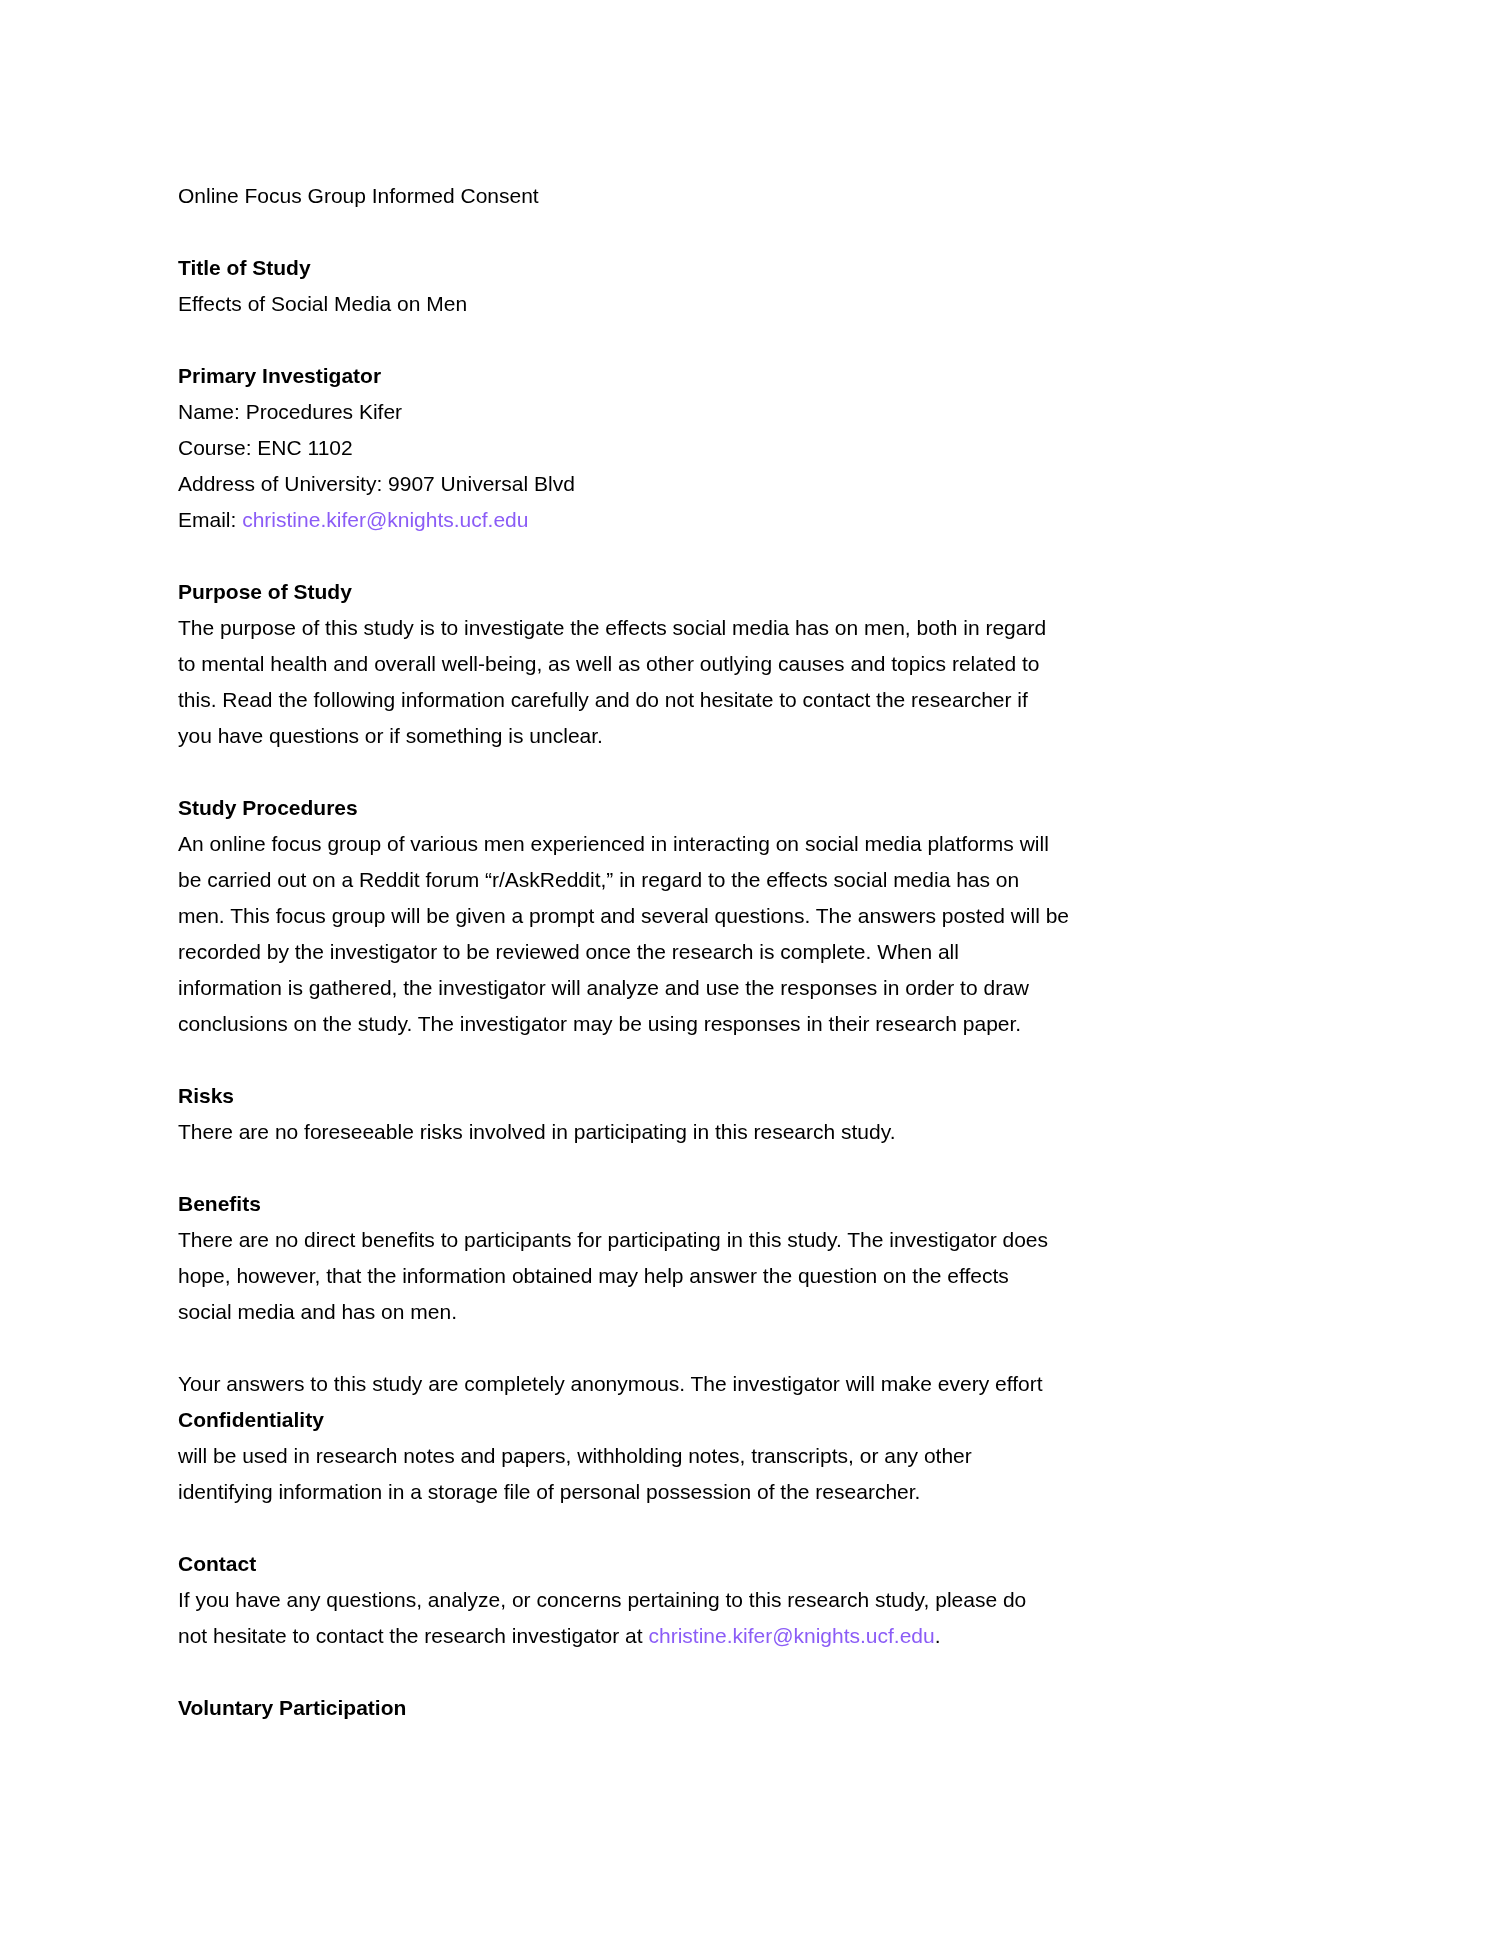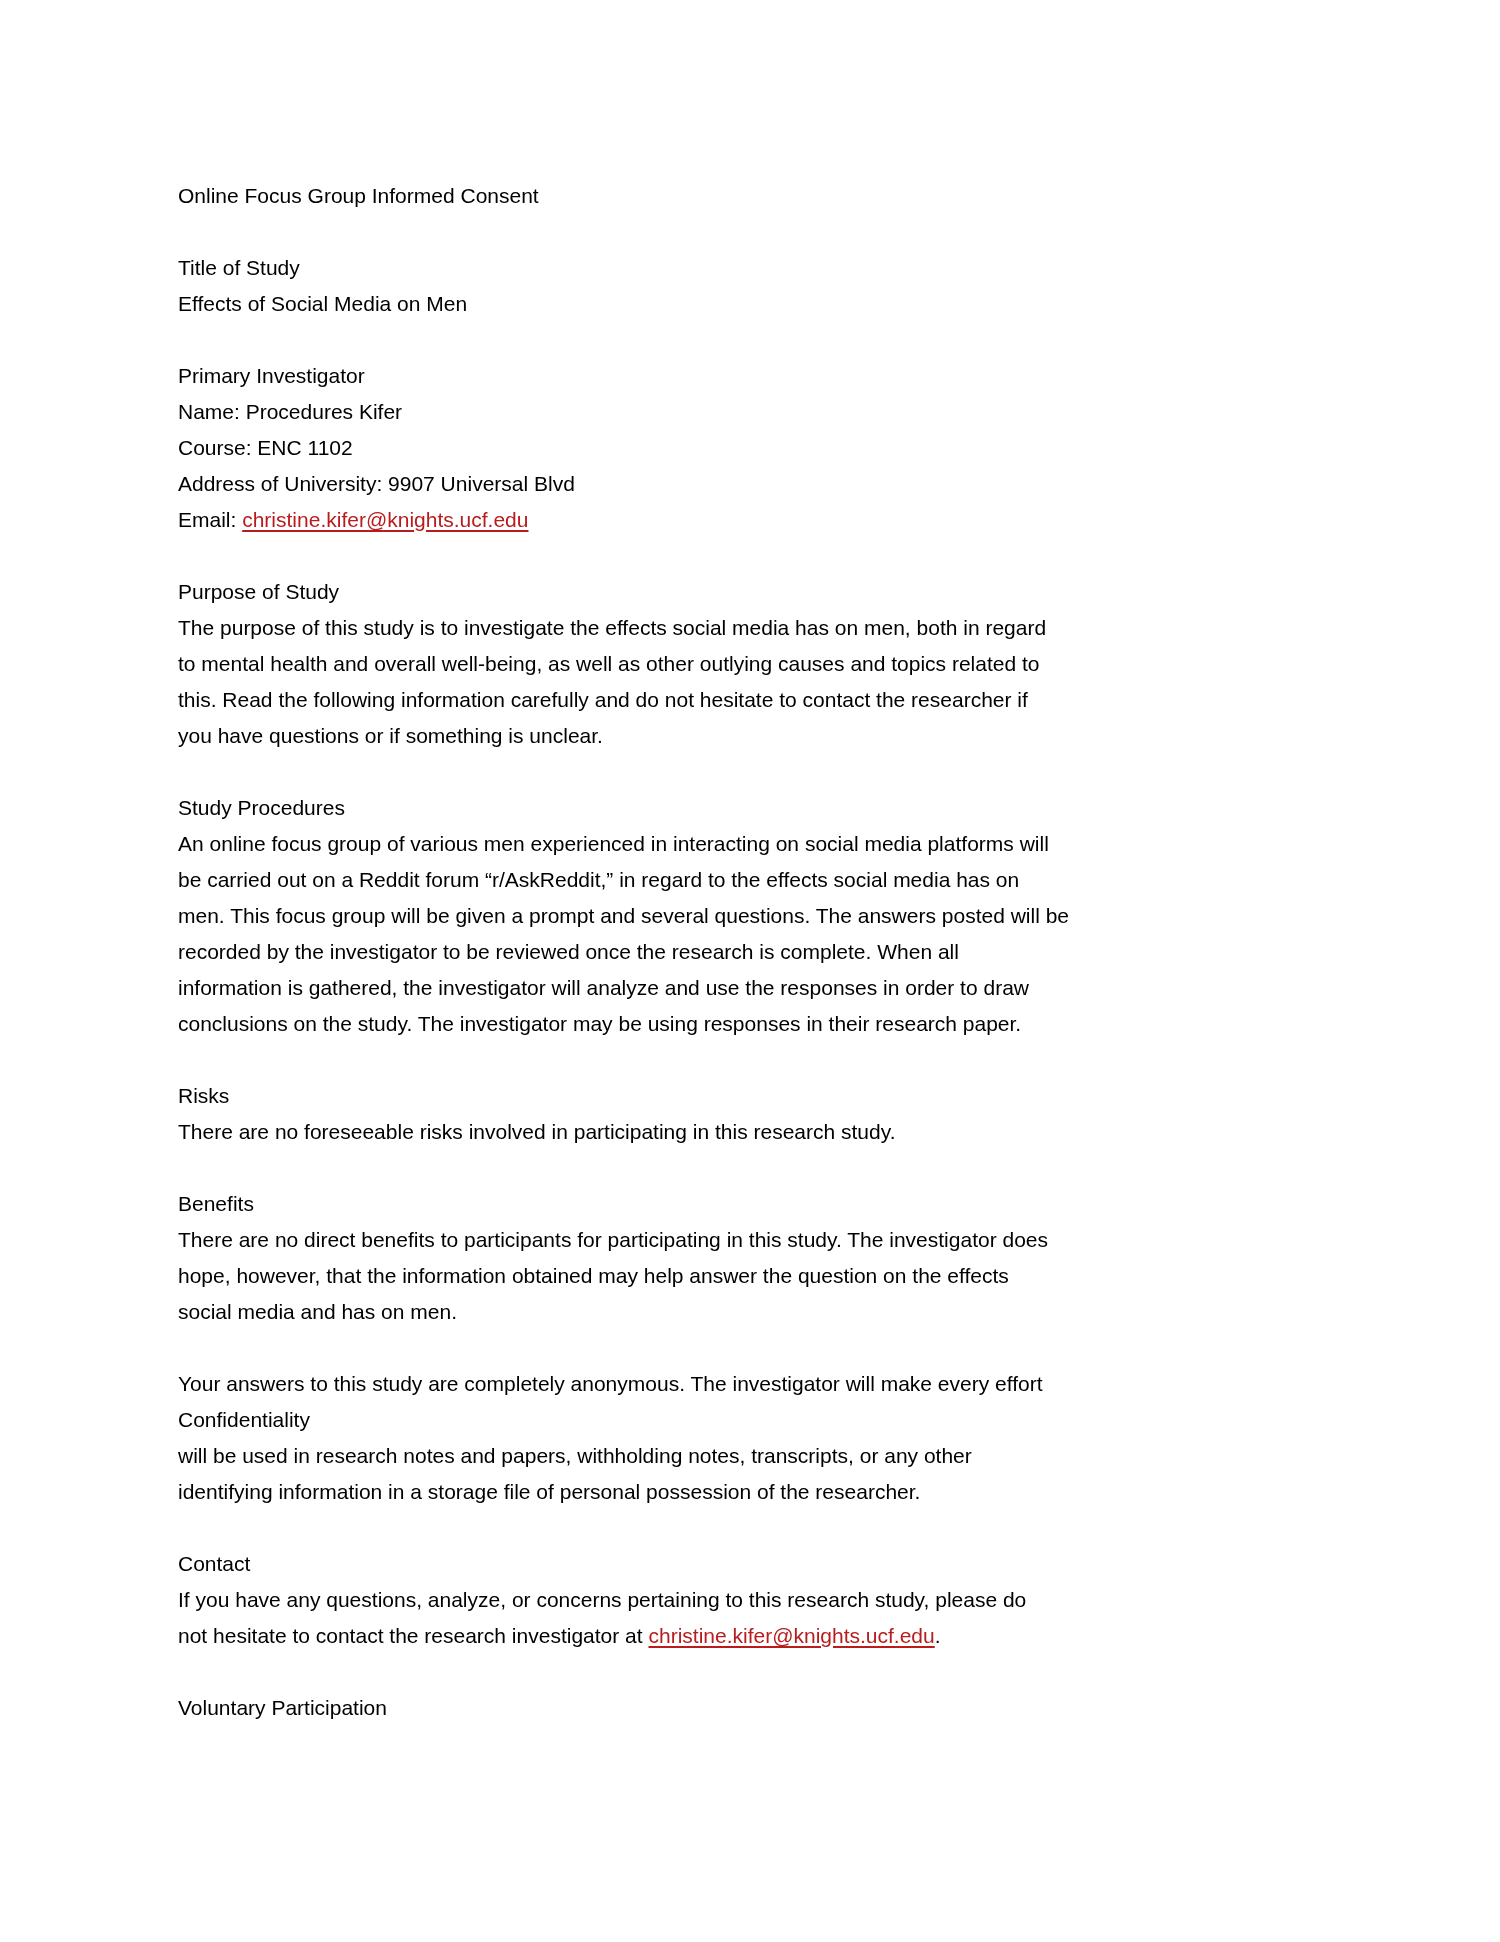--- a/index.html
+++ b/index.html
@@ -6,23 +6,23 @@
     body {
       width: 1500px; height: 1942px; position: relative; overflow: hidden;
       font-family: "Liberation Sans", "DejaVu Sans", sans-serif;
       color: #000000;
     }
     .page {
       position: absolute; left: 178px; top: 178px; width: 1150px;
       font-size: 21px; line-height: 36px;
     }
     .line { white-space: nowrap; display: block; }
-    .heading { font-weight: normal; }
+    .heading { font-weight: bold; }
     .gap { height: 36px; }
-    a.email { color: #b91c1c; text-decoration: underline; text-underline-offset: 3px; }
+    a.email { color: #8b5cf6; text-underline-offset: 3px; }
   </style>
 </head>
 <body>
 
 <div class="page">
   <span class="line">Online Focus Group Informed Consent</span>
   <div class="gap"></div>
 
   <section>
     <span class="line heading">Title of Study</span>

